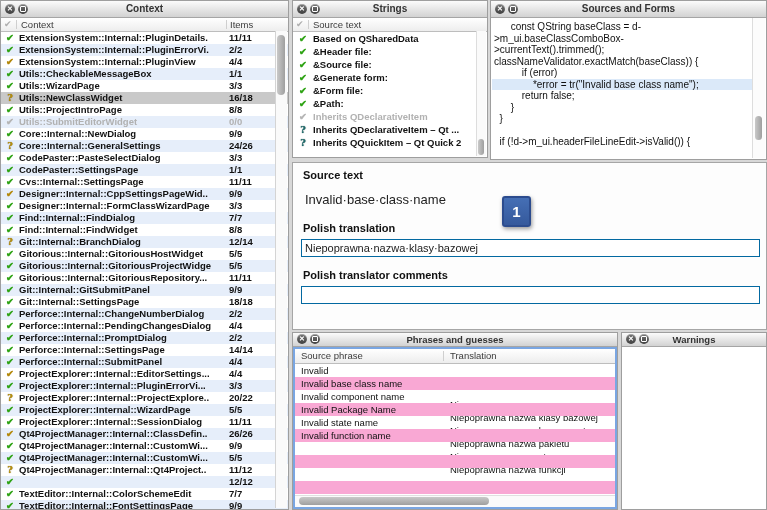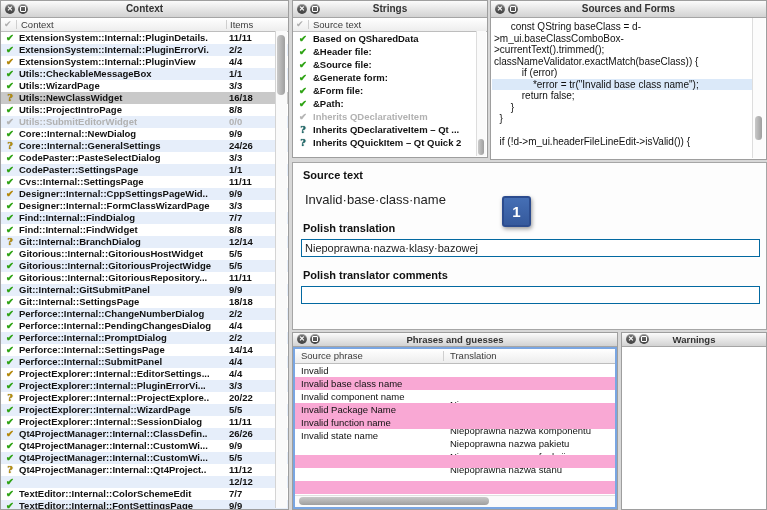--- a/index.html
+++ b/index.html
@@ -421,27 +421,27 @@
             <span class="c2">Niepoprawna nazwa klasy bazowej</span>
           </div>
           <div class="prow">
             <span class="c1">Invalid component name</span>
             <span class="c2">Niepoprawna nazwa komponentu</span>
           </div>
           <div class="prow alt">
             <span class="c1">Invalid Package Name</span>
             <span class="c2">Niepoprawna nazwa pakietu</span>
           </div>
+          <div class="prow">
+            <span class="c1">Invalid state name</span>
+            <span class="c2">Niepoprawna nazwa stanu</span>
+          </div>
           <div class="prow alt">
             <span class="c1">Invalid function name</span>
             <span class="c2">Niepoprawna nazwa funkcji</span>
-          </div>
-          <div class="prow">
-            <span class="c1">Invalid state name</span>
-            <span class="c2">Niepoprawna nazwa stanu</span>
           </div>
           <div class="prow"></div>
           <div class="prow alt"></div>
           <div class="prow"></div>
           <div class="prow alt"></div>
           <div class="prow"></div>
           <div class="prow alt"></div>
         </div>
       <div class="hscroll">
         <div class="thumb"></div>

